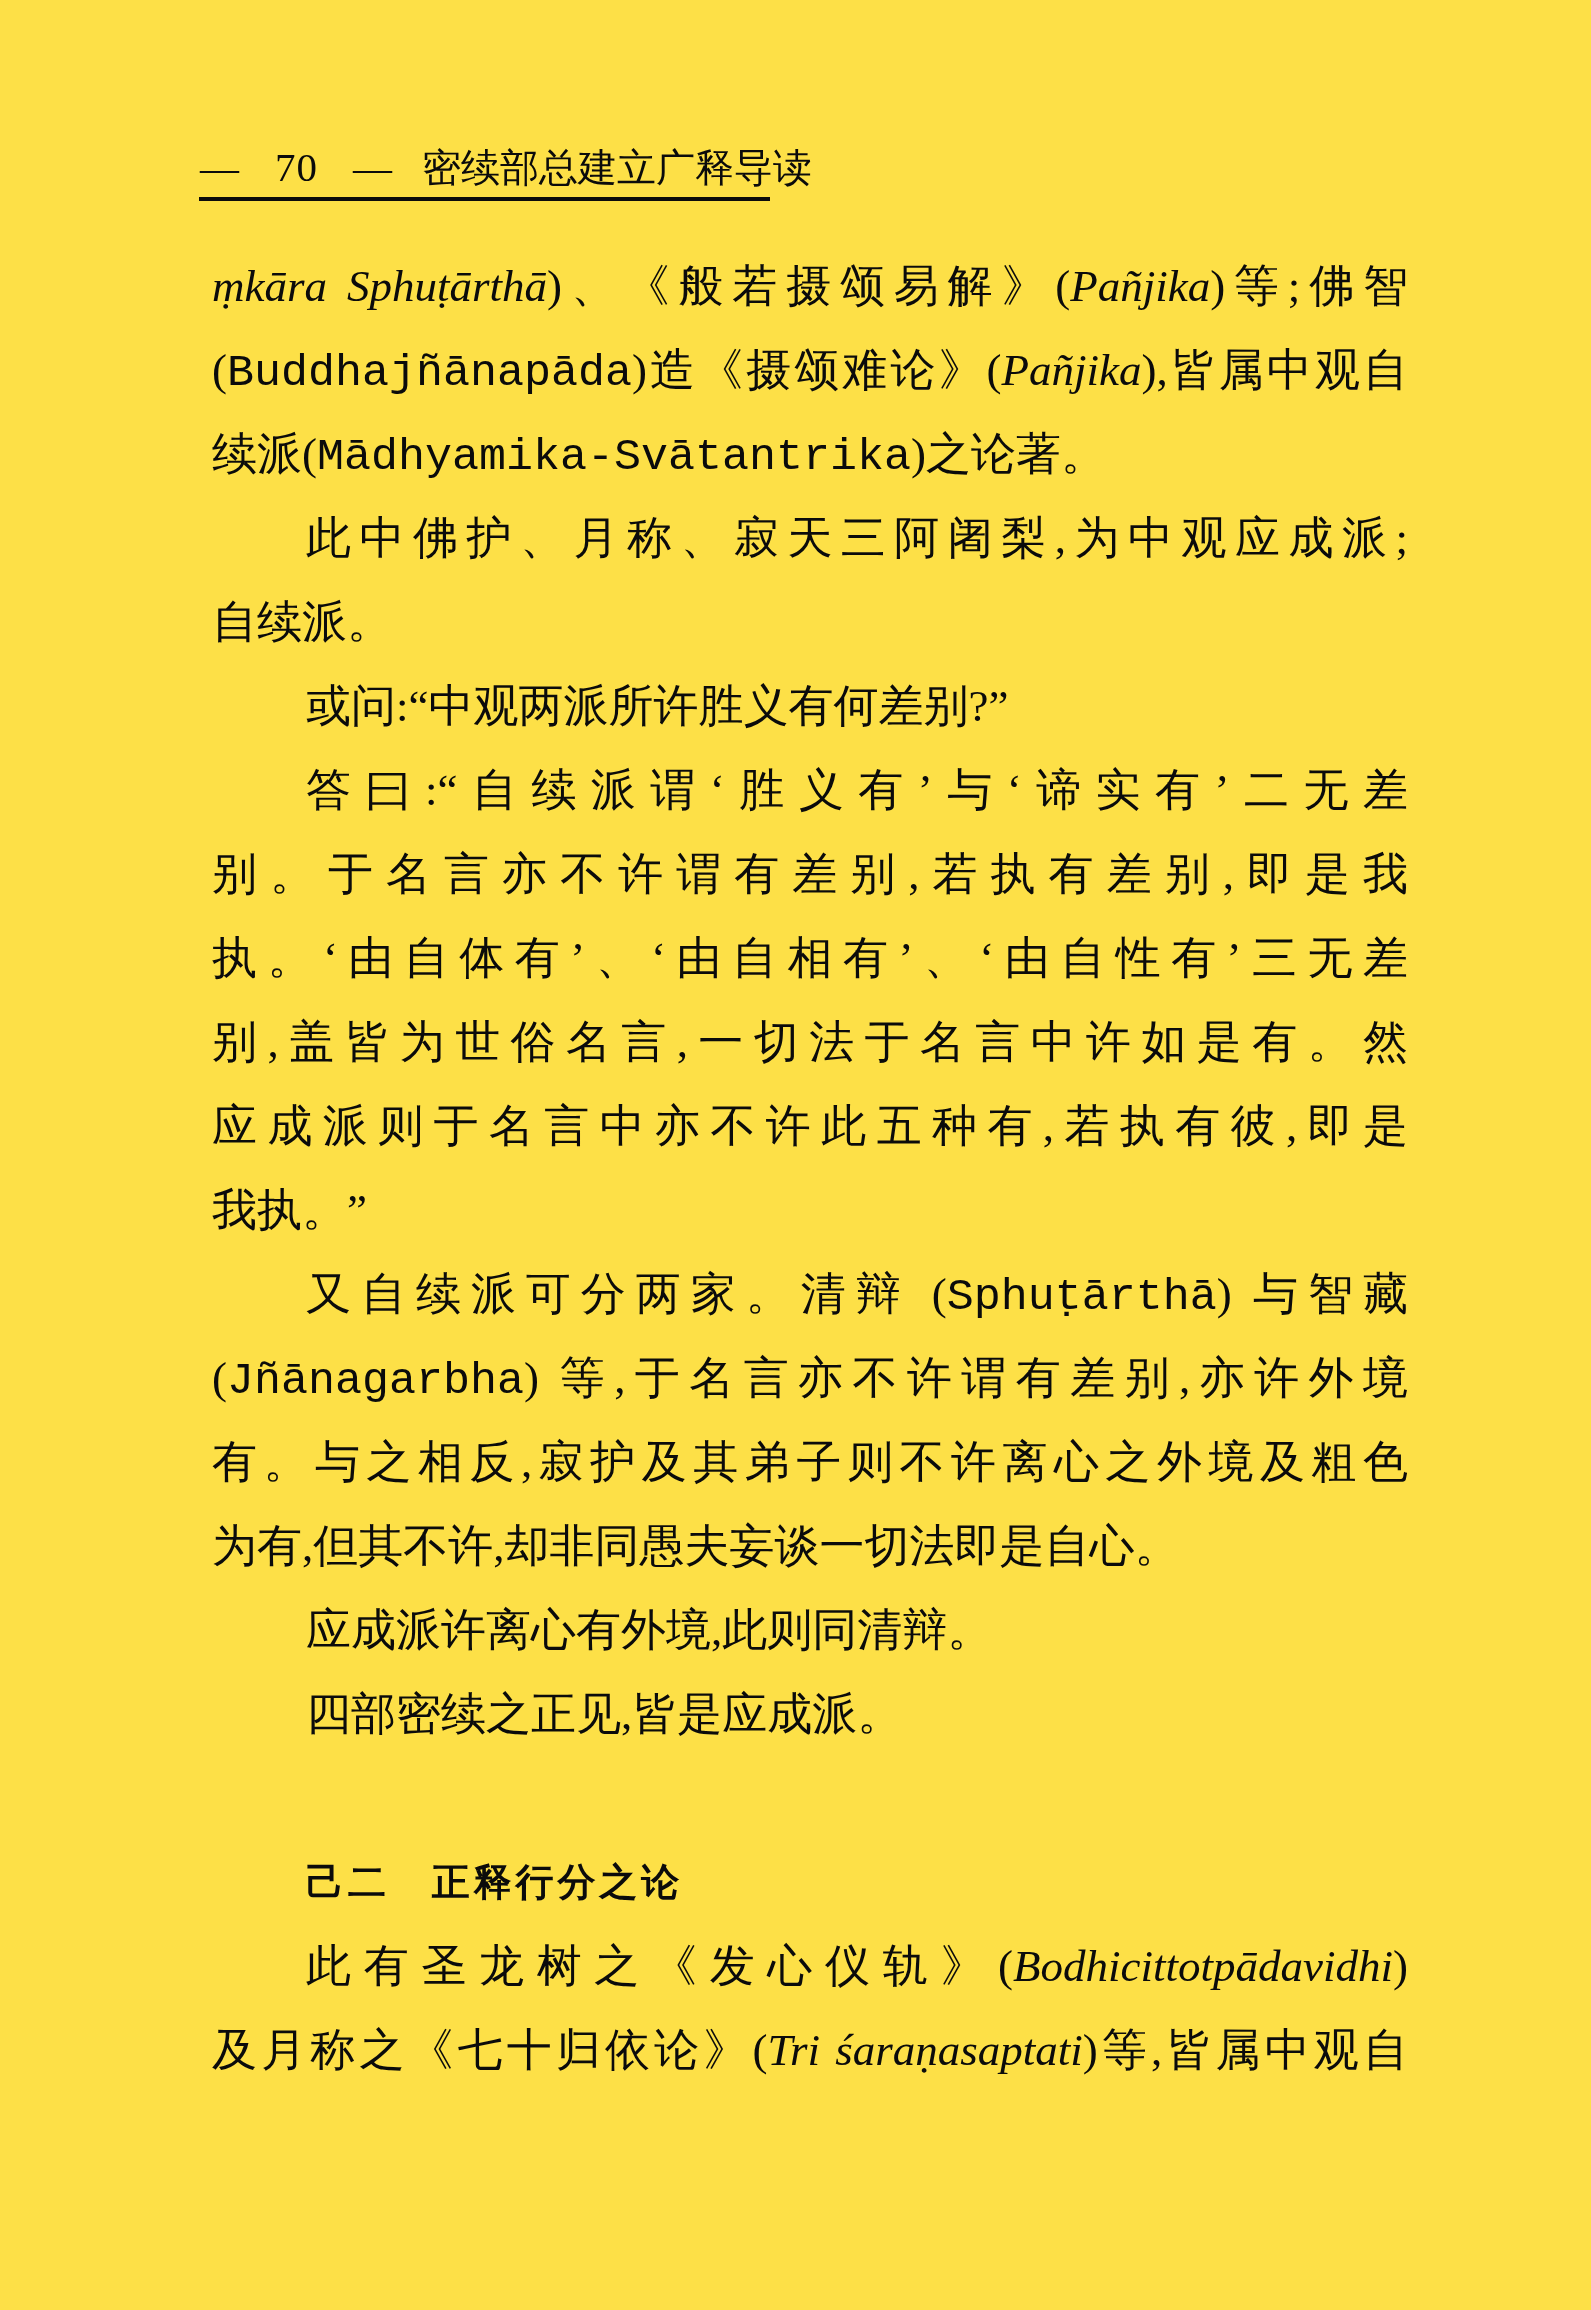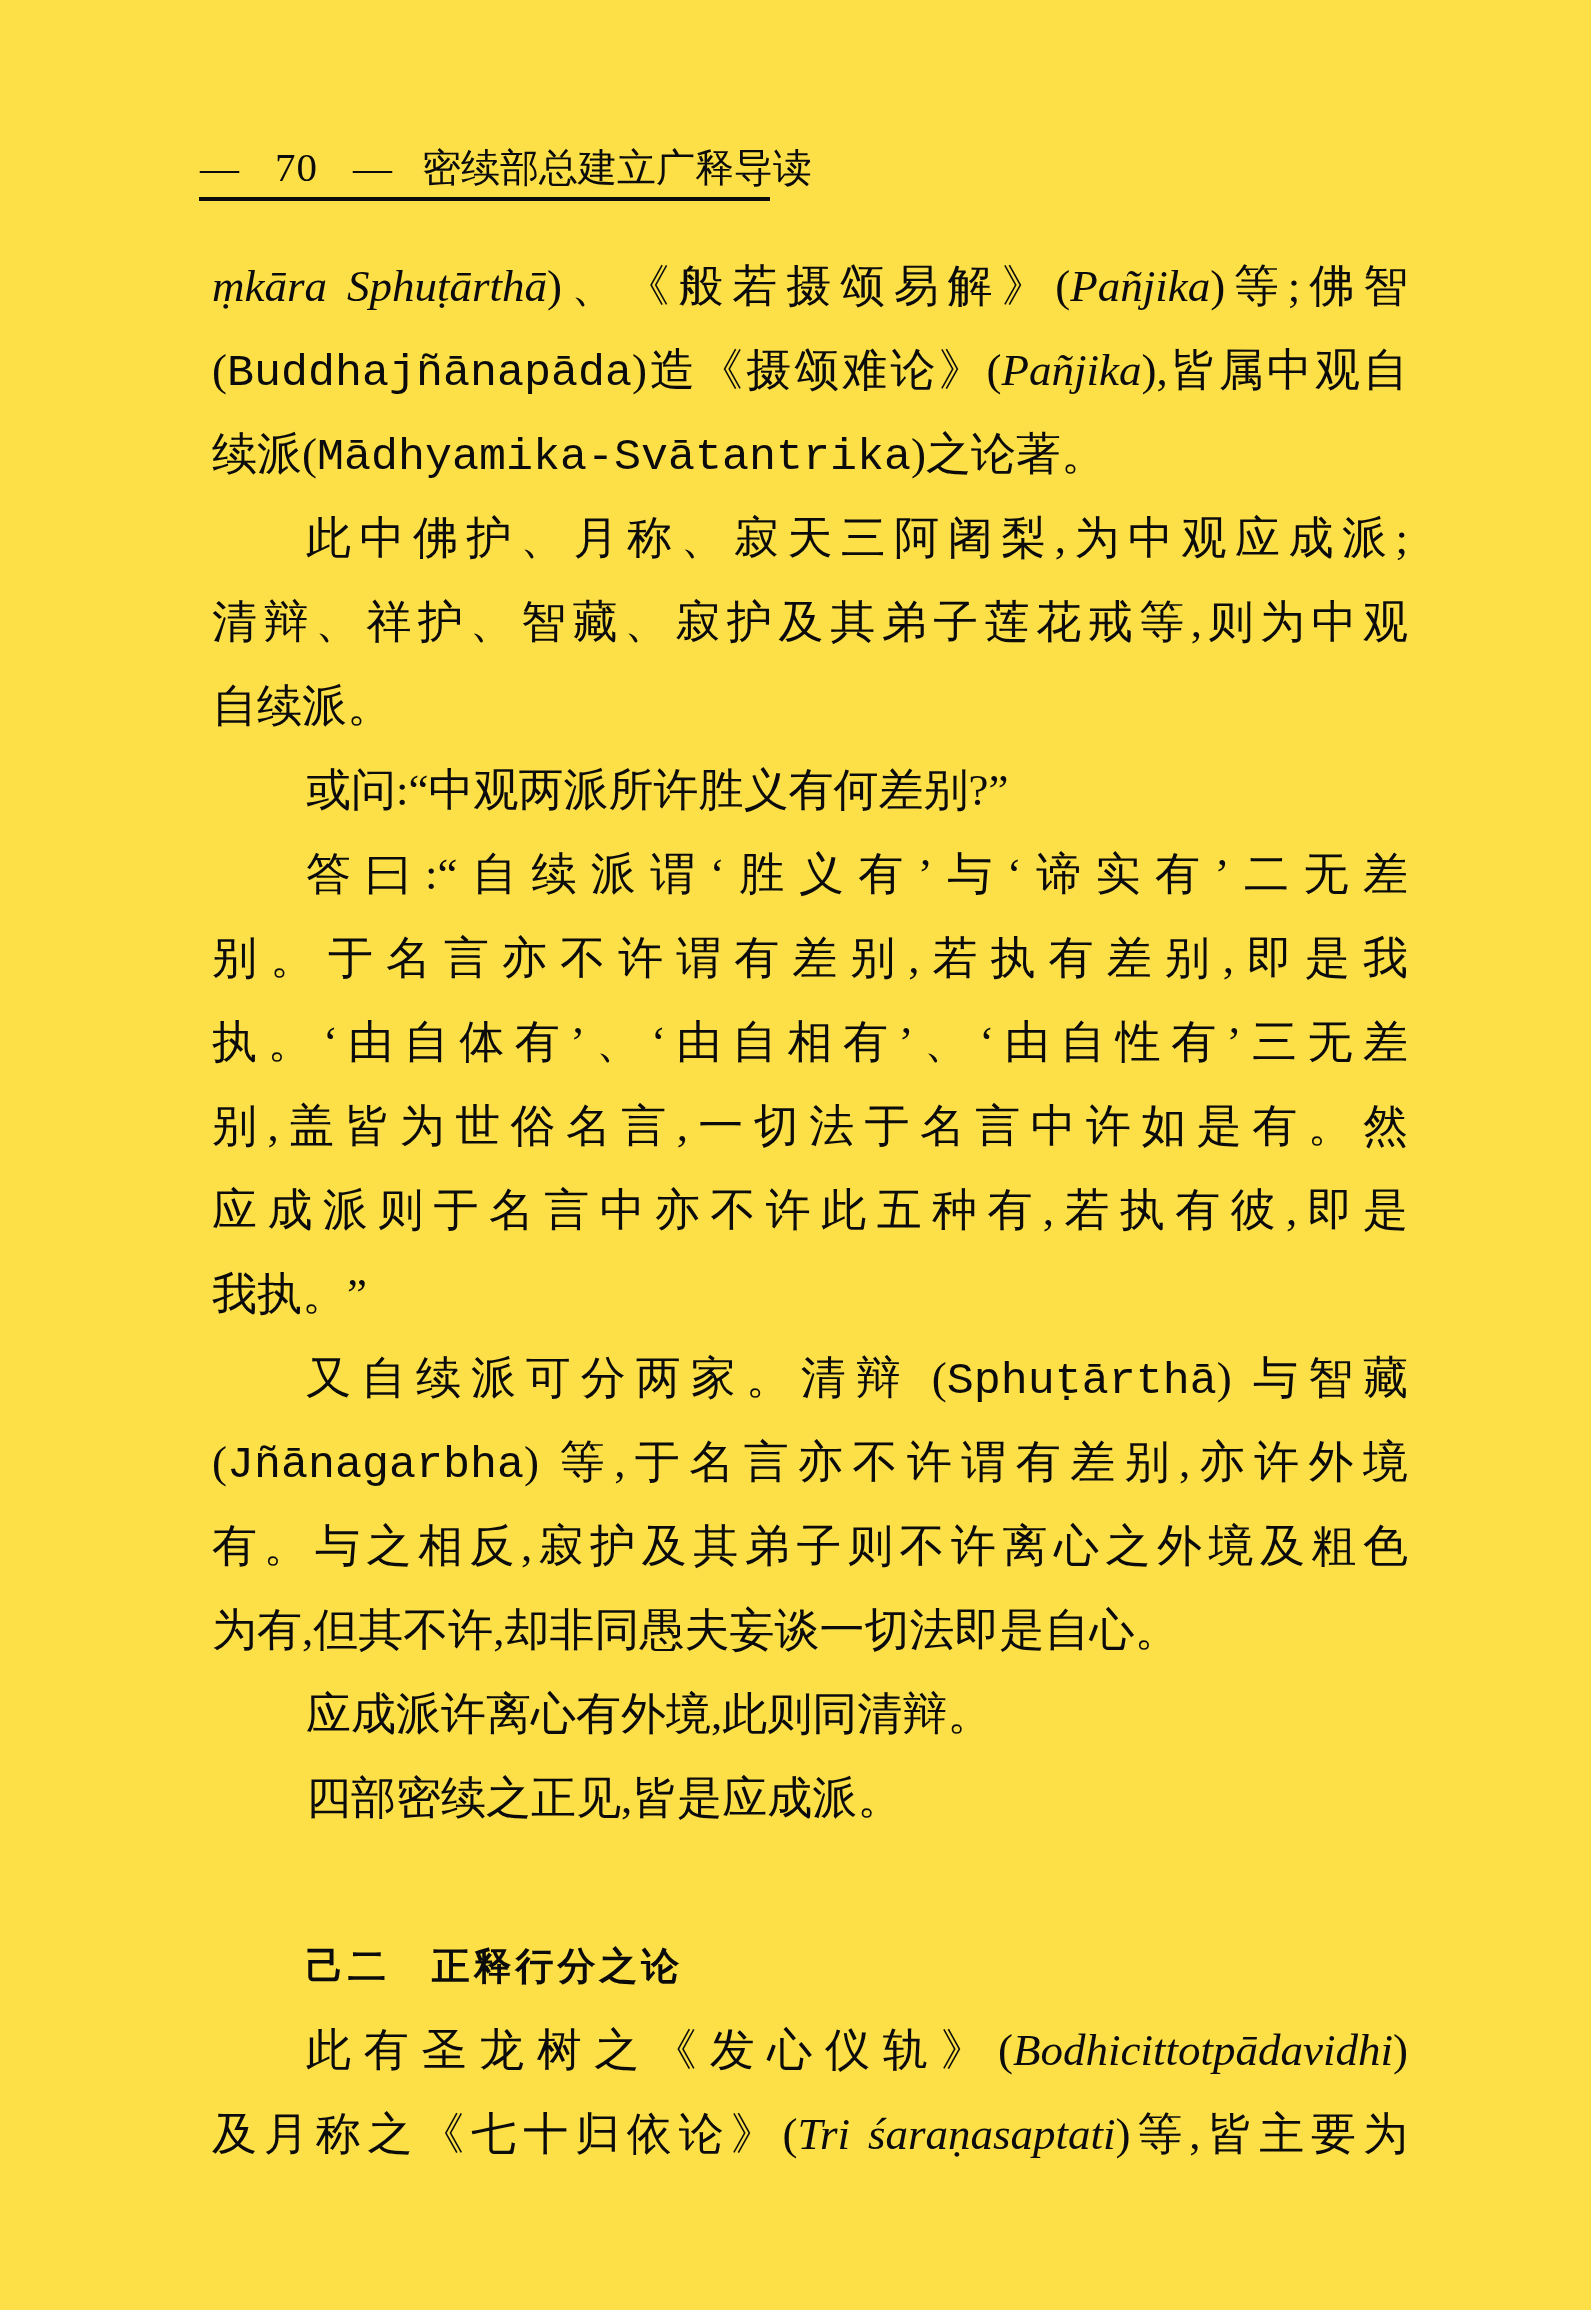--- a/index.html
+++ b/index.html
@@ -61,35 +61,34 @@
   <div class="running-header">
     <span class="dash">—</span><span class="pagenum">70</span><span class="dash">—</span><span class="htitle">密续部总建立广释导读</span>
   </div>
   <div class="header-rule"></div>
 
   <div class="body-col">
       <div class="line just"><span class="seg-i">ṃkāra Sphuṭārthā</span><span class="seg-c">)、《般若摄颂易解》(</span><span class="seg-i">Pañjika</span><span class="seg-c">)等;佛智</span></div>
       <div class="line just"><span class="seg-c">(</span><span class="seg-r">Buddhajñānapāda</span><span class="seg-c">)造《摄颂难论》(</span><span class="seg-i">Pañjika</span><span class="seg-c">),皆属中观自</span></div>
       <div class="line"><span class="seg-c">续派(</span><span class="seg-r">Mādhyamika-Svātantrika</span><span class="seg-c">)之论著。</span></div>
       <div class="line ind just"><span class="seg-c">此中佛护、月称、寂天三阿阇梨,为中观应成派;</span></div>
-      <div class="line just"><span class="seg-c">清辩、祥护、智藏、寂护及其弟子莲花戒等,则为中观</span></div>
       <div class="line"><span class="seg-c">自续派。</span></div>
       <div class="line ind"><span class="seg-c">或问:“中观两派所许胜义有何差别?”</span></div>
       <div class="line ind just"><span class="seg-c">答曰:“自续派谓‘胜义有’与‘谛实有’二无差</span></div>
       <div class="line just"><span class="seg-c">别。于名言亦不许谓有差别,若执有差别,即是我</span></div>
       <div class="line just"><span class="seg-c">执。‘由自体有’、‘由自相有’、‘由自性有’三无差</span></div>
       <div class="line just"><span class="seg-c">别,盖皆为世俗名言,一切法于名言中许如是有。然</span></div>
       <div class="line just"><span class="seg-c">应成派则于名言中亦不许此五种有,若执有彼,即是</span></div>
       <div class="line"><span class="seg-c">我执。”</span></div>
       <div class="line ind just"><span class="seg-c">又自续派可分两家。清辩 (</span><span class="seg-r">Sphuṭārthā</span><span class="seg-c">) 与智藏</span></div>
       <div class="line just"><span class="seg-c">(</span><span class="seg-r">Jñānagarbha</span><span class="seg-c">) 等,于名言亦不许谓有差别,亦许外境</span></div>
       <div class="line just"><span class="seg-c">有。与之相反,寂护及其弟子则不许离心之外境及粗色</span></div>
       <div class="line"><span class="seg-c">为有,但其不许,却非同愚夫妄谈一切法即是自心。</span></div>
       <div class="line ind"><span class="seg-c">应成派许离心有外境,此则同清辩。</span></div>
       <div class="line ind"><span class="seg-c">四部密续之正见,皆是应成派。</span></div>
       <div class="line blank"></div>
       <div class="line ind head"><span class="seg-c">己二　正释行分之论</span></div>
       <div class="line ind just"><span class="seg-c">此有圣龙树之《发心仪轨》(</span><span class="seg-i">Bodhicittotpādavidhi</span><span class="seg-c">)</span></div>
-      <div class="line just"><span class="seg-c">及月称之《七十归依论》(</span><span class="seg-i">Tri śaraṇasaptati</span><span class="seg-c">)等,皆主要为</span></div>
+      <div class="line just"><span class="seg-c">及月称之《七十归依论》(</span><span class="seg-i">Tri śaraṇasaptati</span><span class="seg-c">)等,皆属中观自</span></div>
     </div>
 
 </div>
 
 
 </body></html>

